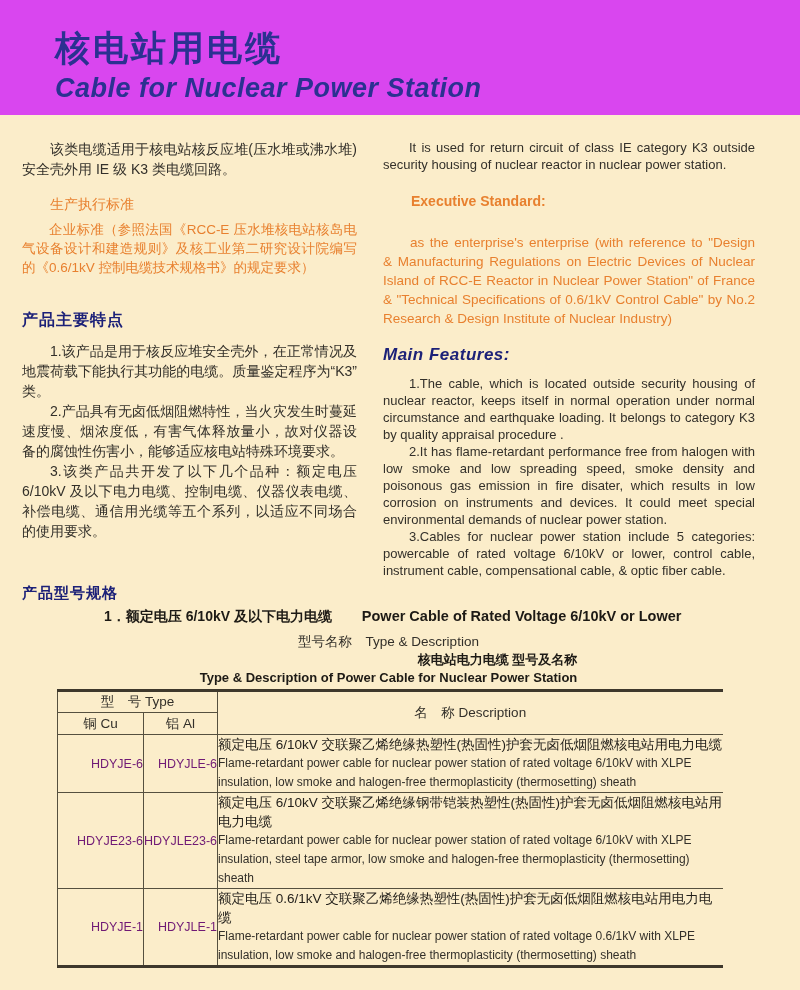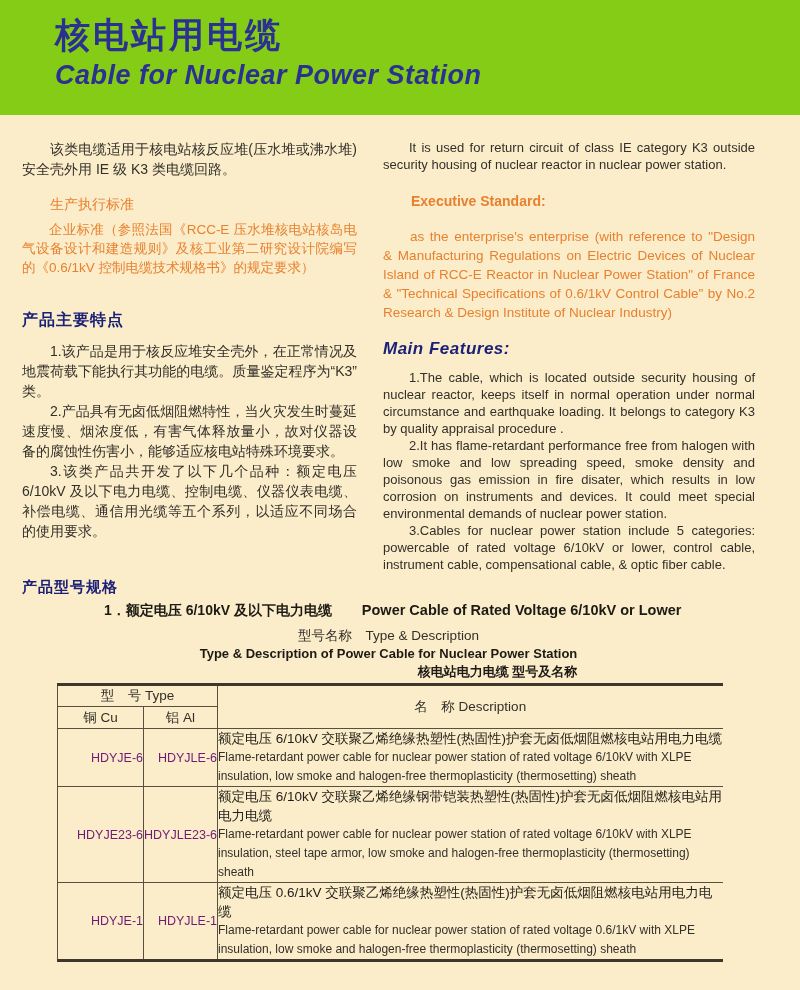--- a/index.html
+++ b/index.html
@@ -15,21 +15,21 @@
   html,body{margin:0;padding:0;}
   body{
     width:800px;height:990px;background:#ffffff;
     font-family:"Liberation Sans","DejaVu Sans",sans-serif;
     color:var(--ink);
     -webkit-font-smoothing:antialiased;
   }
   .page{width:800px;height:990px;overflow:hidden;background:#ffffff;}
 
   
-  .masthead{height:115px;background:#84cc16;padding-top:15px;padding-left:55px;}
+  .masthead{height:115px;background:#d946ef;padding-top:28px;padding-left:55px;}
   .title-zh{
     margin:0;font-size:35px;line-height:40px;font-weight:bold;
     color:var(--navy);letter-spacing:3px;
   }
   .title-en{
     margin:5px 0 0 0;font-size:27px;line-height:30px;font-weight:bold;
     font-style:italic;color:var(--navy);letter-spacing:0.5px;
   }
 
   
@@ -46,21 +46,21 @@
   .para{text-align:justify;}
   .indent{text-indent:2em;}
 
   .zh-body{font-size:14px;line-height:20px;color:var(--ink);}
   .en-body{font-size:13px;line-height:17px;color:var(--ink);}
 
   .orange-txt{color:var(--orange);}
   .std-head-zh{margin-top:16px;font-size:14px;line-height:19px;}
   .std-body-zh{margin-top:6px;font-size:13.5px;line-height:19px;}
   .std-head-en{margin-top:20px;font-size:14px;line-height:17px;font-weight:bold;}
-  .std-body-en{margin-top:17px;font-size:13.5px;line-height:19px;}
+  .std-body-en{margin-top:23px;font-size:13.5px;line-height:19px;}
 
   .feat-head-zh{
     margin:32px 0 0 0;font-size:16px;line-height:22px;font-weight:bold;
     color:var(--navy-dark);letter-spacing:1px;font-family:Liberation Serif, serif;
   }
   .feat-head-en{
     margin:14px 0 0 0;font-size:17px;line-height:25px;font-weight:bold;
     color:var(--navy-dark);letter-spacing:0.5px;font-style:italic;
   }
   .feat-list-zh{margin-top:10px;}
@@ -152,22 +152,22 @@
       <h3 class="models-heading">产品型号规格</h3>
 
       <p class="models-subheading">
         <span class="sub-zh">1．额定电压 6/10kV 及以下电力电缆</span>
         <span class="sub-en">Power Cable of Rated Voltage 6/10kV or Lower</span>
       </p>
 
       <div class="caption-row">
         <span class="caption-left">型号名称　Type &amp; Description</span>
         <div class="caption-right">
+          <div>核电站电力电缆 型号及名称</div>
           <div>Type &amp; Description of Power Cable for Nuclear Power Station</div>
-          <div>核电站电力电缆 型号及名称</div>
         </div>
       </div>
 
       <table class="models">
         <colgroup>
           <col style="width:86px">
           <col style="width:74px">
           <col style="width:505px">
         </colgroup>
         <thead>

